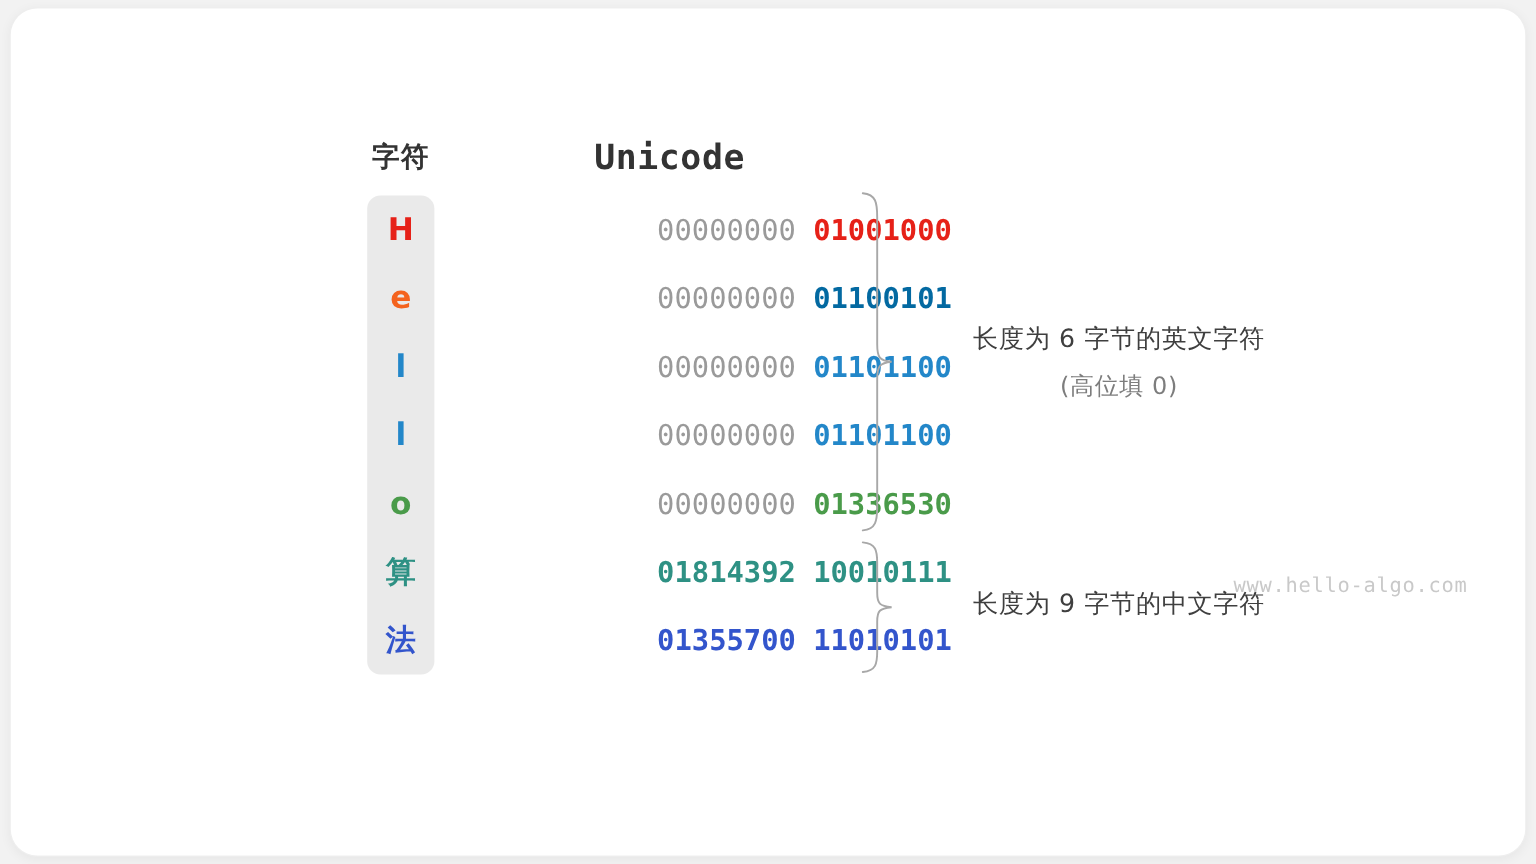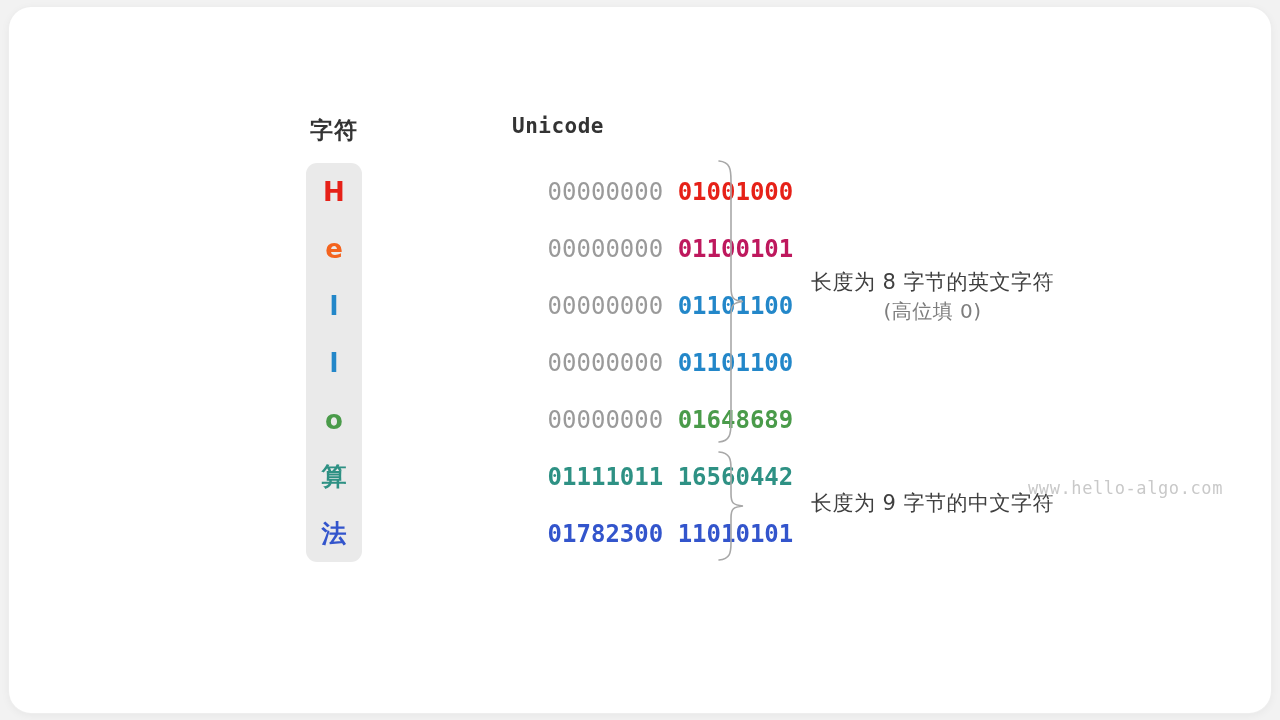--- a/index.html
+++ b/index.html
@@ -57,21 +57,21 @@
     text-align: center;
     font-size: 23px;
     letter-spacing: 1px;
   }
   .hdr-unicode {
     left: 432px;
     top: 114px;
     width: 252px;
     text-align: center;
     font-family: "DejaVu Sans Mono", "Liberation Mono", monospace;
-    font-size: 21px;
+    font-size: 29px;
     letter-spacing: 0.5px;
   }
 
   
   .char-col-bg {
     position: absolute;
     left: 306px;
     top: 163px;
     width: 56px;
     height: 399px;
@@ -130,21 +130,21 @@
   }
   .annot .line1 {
     font-size: 21px;
     letter-spacing: 0.5px;
     color: #3f3f3f;
   }
   .annot .line2 {
     font-size: 20px;
     letter-spacing: 0.5px;
     color: #7d7d7d;
-    margin-top: 2px;
+    margin-top: 12px;
   }
 
   .watermark {
     position: absolute;
     right: 57px;
     bottom: 30px;
     font-family: "DejaVu Sans Mono", "Liberation Mono", monospace;
     font-size: 17px;
     color: #c9c9c9;
     letter-spacing: 0.6px;
@@ -166,75 +166,75 @@
     <div class="row" id="row0" style="top: 163px;">
       <div class="cell-char" style="color: rgb(230, 33, 24);">H</div>
       <div class="cell-bits">
         <span class="bits-hi">00000000</span><span class="bits-hi"> </span><span class="bits-lo" style="color: rgb(230, 33, 24);">01001000</span>
       </div>
     </div>
 
     <div class="row" id="row1" style="top: 220px;">
       <div class="cell-char" style="color: rgb(244, 99, 30);">e</div>
       <div class="cell-bits">
-        <span class="bits-hi">00000000</span><span class="bits-hi"> </span><span class="bits-lo" style="color: #be185d;">01100101</span>
+        <span class="bits-hi">00000000</span><span class="bits-hi"> </span><span class="bits-lo" style="color: #0369a1;">01100101</span>
       </div>
     </div>
 
     <div class="row" id="row2" style="top: 277px;">
       <div class="cell-char" style="color: rgb(35, 135, 201);">l</div>
       <div class="cell-bits">
         <span class="bits-hi">00000000</span><span class="bits-hi"> </span><span class="bits-lo" style="color: rgb(35, 135, 201);">01101100</span>
       </div>
     </div>
 
     <div class="row" id="row3" style="top: 334px;">
       <div class="cell-char" style="color: rgb(35, 135, 201);">l</div>
       <div class="cell-bits">
         <span class="bits-hi">00000000</span><span class="bits-hi"> </span><span class="bits-lo" style="color: rgb(35, 135, 201);">01101100</span>
       </div>
     </div>
 
     <div class="row" id="row4" style="top: 391px;">
       <div class="cell-char" style="color: rgb(74, 155, 74);">o</div>
       <div class="cell-bits">
-        <span class="bits-hi">00000000</span><span class="bits-hi"> </span><span class="bits-lo" style="color: rgb(74, 155, 74);">01648689</span>
+        <span class="bits-hi">00000000</span><span class="bits-hi"> </span><span class="bits-lo" style="color: rgb(74, 155, 74);">01336530</span>
       </div>
     </div>
 
     <div class="row" id="row5" style="top: 448px;">
       <div class="cell-char cjk" style="color: rgb(46, 145, 132);">算</div>
       <div class="cell-bits">
-        <span class="bits-lo" style="color: rgb(46, 145, 132);">01111011 16560442</span>
+        <span class="bits-lo" style="color: rgb(46, 145, 132);">01814392 10010111</span>
       </div>
     </div>
 
     <div class="row" id="row6" style="top: 505px;">
       <div class="cell-char cjk" style="color: rgb(51, 85, 204);">法</div>
       <div class="cell-bits">
-        <span class="bits-lo" style="color: rgb(51, 85, 204);">01782300 11010101</span>
+        <span class="bits-lo" style="color: rgb(51, 85, 204);">01355700 11010101</span>
       </div>
     </div>
 
     <div class="brace" style="left:716px; top:159px;">
       <svg width="30" height="285" viewBox="0 0 30 285">
         <path d="M3 2 C 14 3, 15 10, 15 22 L 15 128 C 15 139, 17 141.5, 27 142.5
                  C 17 143.5, 15 146, 15 157 L 15 263 C 15 275, 14 282, 3 283" fill="none" stroke="#a8a8a8" stroke-width="1.6" stroke-linecap="round"></path>
       </svg>
     </div>
 
     <div class="brace" style="left:716px; top:450px;">
       <svg width="30" height="112" viewBox="0 0 30 112">
         <path d="M3 2 C 14 3, 15 9, 15 19 L 15 44 C 15 53, 17 55, 27 56
                  C 17 57, 15 59, 15 68 L 15 93 C 15 103, 14 109, 3 110" fill="none" stroke="#a8a8a8" stroke-width="1.6" stroke-linecap="round"></path>
       </svg>
     </div>
 
     <div class="annot" style="left:760px; top:268px; width:345px;">
-      <div class="line1">长度为 8 字节的英文字符</div>
+      <div class="line1">长度为 6 字节的英文字符</div>
       <div class="line2">(高位填 0)</div>
     </div>
 
     <div class="annot" style="left:760px; top:489px; width:345px;">
       <div class="line1">长度为 9 字节的中文字符</div>
     </div>
 
     <div class="watermark">www.hello-algo.com</div>
   </div>
 </div>

